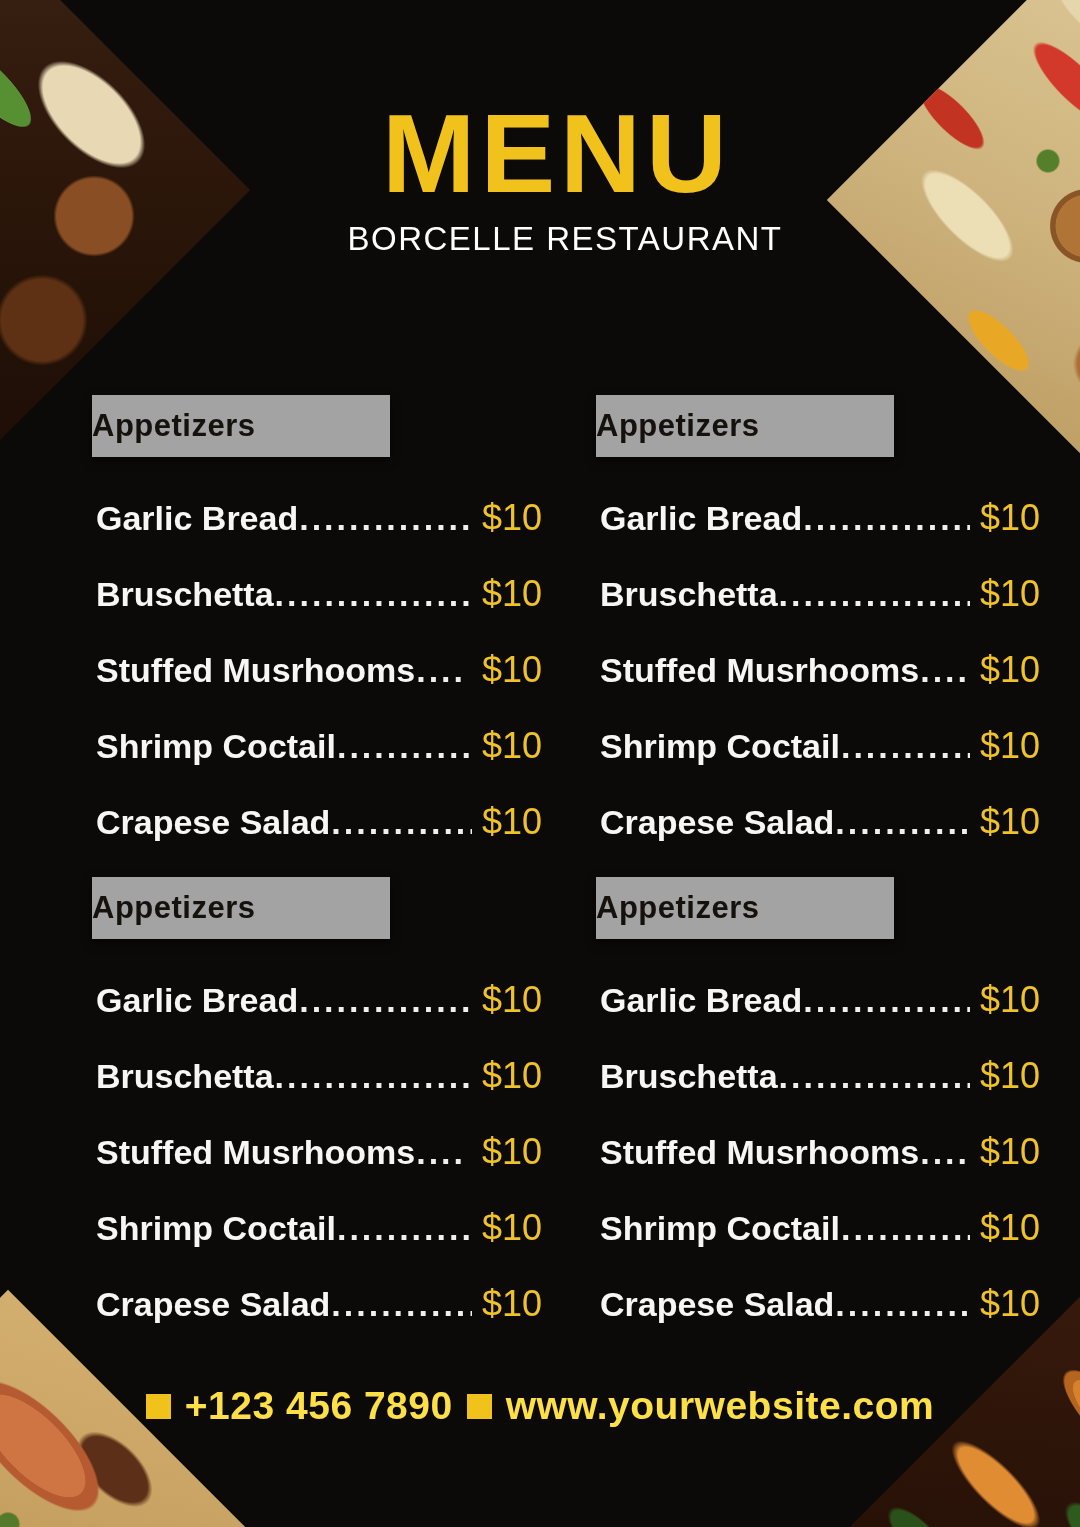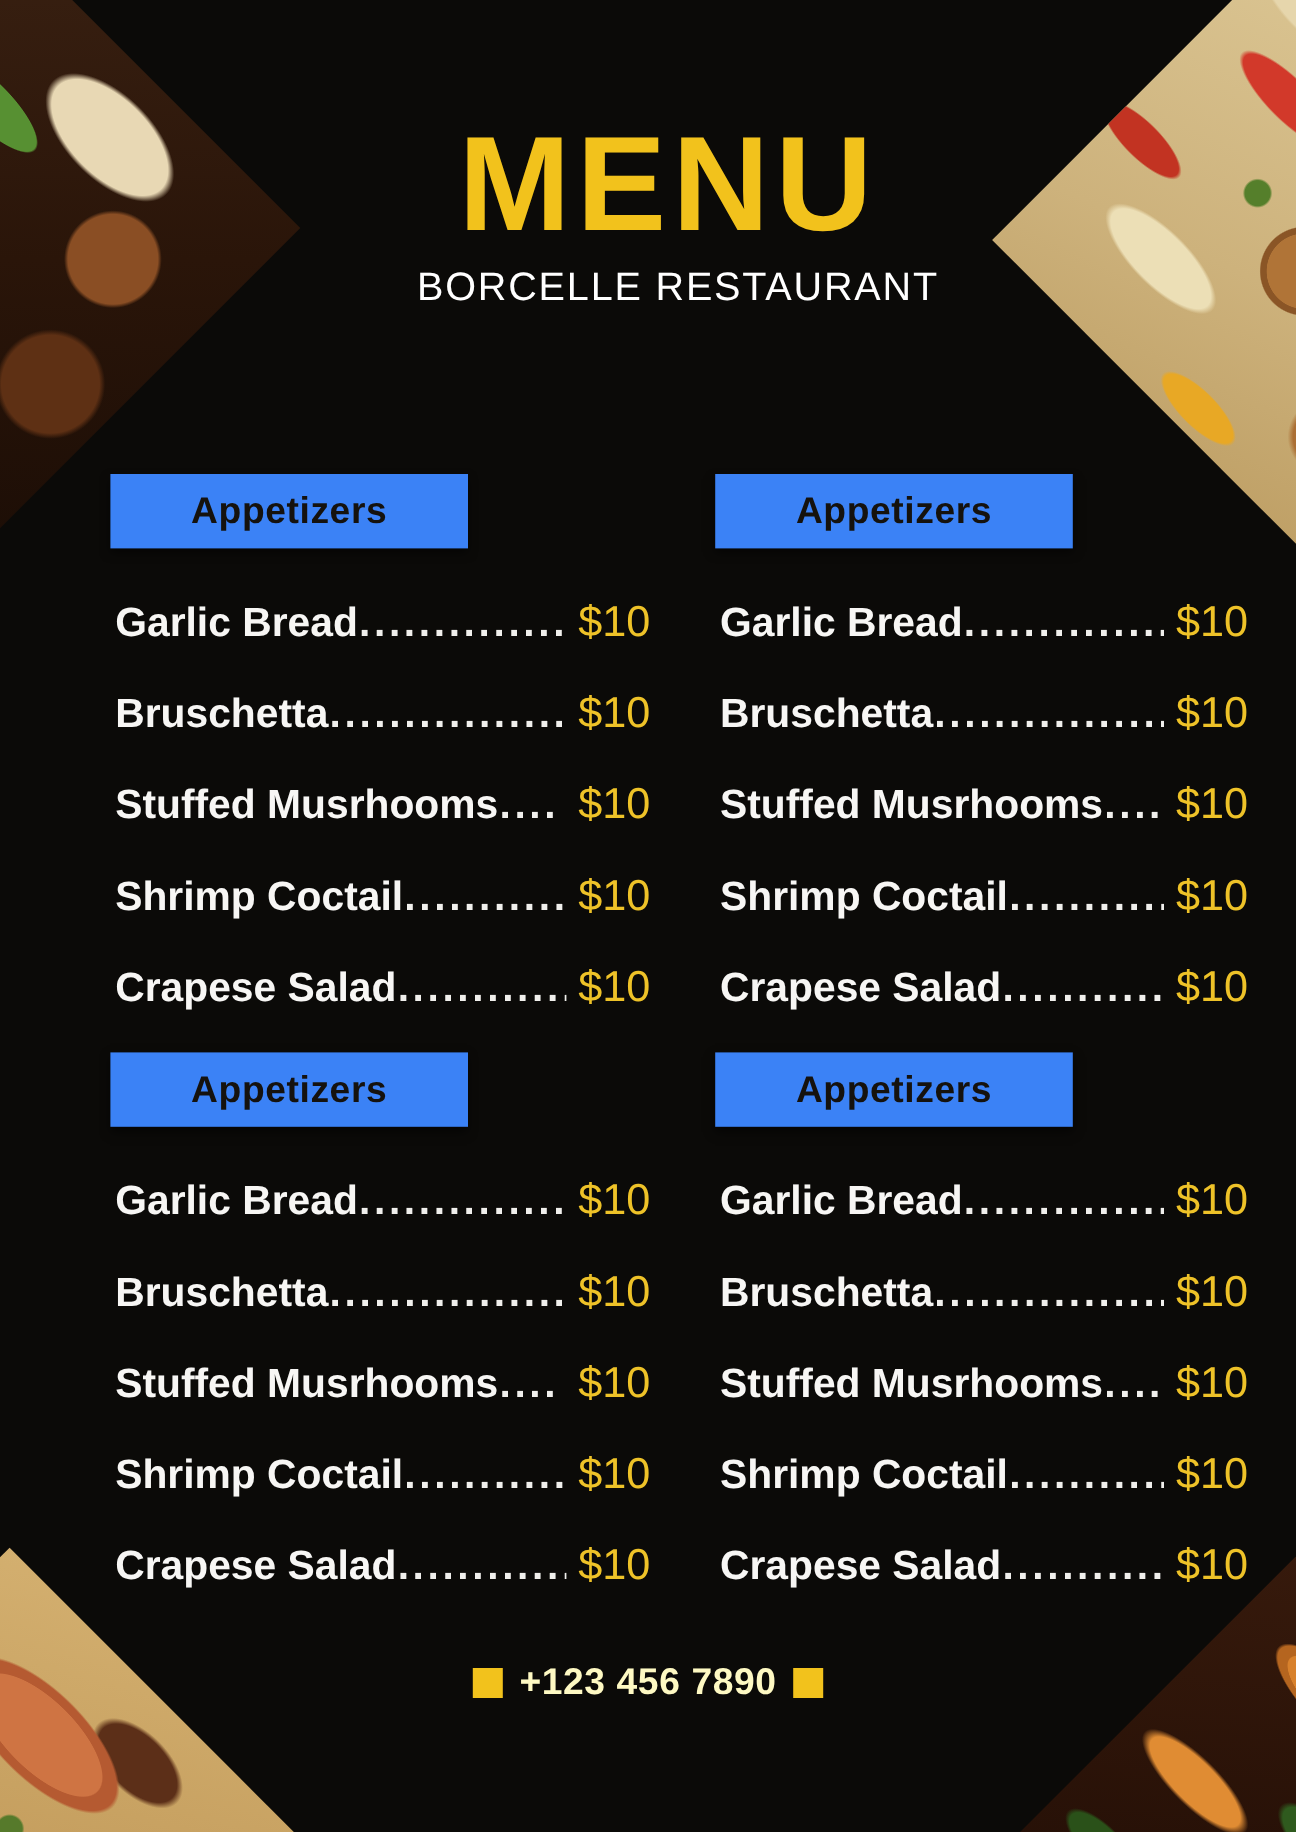--- a/index.html
+++ b/index.html
@@ -58,37 +58,37 @@
     linear-gradient(140deg,#371a0c,#240f06 60%,#180a04);}
 
   
   .title-block{position:absolute;top:98px;left:17px;width:100%;text-align:center;z-index:2;}
   .title{font-size:112px;line-height:1;font-weight:bold;letter-spacing:5px;color:#f2c21c;}
   .subtitle{margin-top:10px;font-size:33px;font-weight:normal;letter-spacing:1.5px;color:#ffffff;padding-left:16px;}
 
   
   .menu-grid{position:absolute;left:92px;top:395px;width:948px;z-index:2;
              display:grid;grid-template-columns:450px 444px;column-gap:54px;row-gap:36px;}
-  .section-header{width:298px;height:62px;background:#3b82f6;display:flex;
-                  align-items:center;justify-content:center;
+  .section-header{width:298px;height:62px;background:#a3a3a3;display:flex;
+                  align-items:center;
                   box-shadow:0 4px 8px rgba(0,0,0,.55);}
   .section-header span{font-size:31px;font-weight:bold;color:#15120e;letter-spacing:.5px;}
   .items{list-style:none;margin:40px 0 0 0;padding:0 0 0 4px;}
   .item{display:flex;justify-content:space-between;align-items:baseline;
         height:40px;margin-bottom:36px;white-space:nowrap;}
   .item:last-child{margin-bottom:0;}
   .iname{font-size:34px;font-weight:bold;color:#f7f6f4;overflow:hidden;}
   .dots{letter-spacing:3px;margin-left:1px;color:#f0efec;}
   .price{font-size:36px;font-weight:normal;color:#eec228;margin-left:10px;}
 
   
   .footer{position:absolute;top:1384px;left:0;width:100%;z-index:2;
           display:flex;align-items:center;justify-content:center;gap:14px;}
   .bullet{width:25px;height:25px;background:#f2c21c;flex:0 0 auto;}
-  .footer-text{font-size:31px;font-weight:bold;color:#fef9c3;letter-spacing:.5px;}
+  .footer-text{font-size:39px;font-weight:bold;color:#fde047;letter-spacing:.5px;}
 </style>
 </head>
 <body>
 
 <div class="canvas">
 
   <div class="photo photo-tl"></div>
   <div class="photo photo-tr"></div>
   <div class="photo photo-bl"></div>
   <div class="photo photo-br"></div>
@@ -211,15 +211,16 @@
         </li>
       </ul>
     </section>
 
   </div>
 
   <div class="footer">
     <span class="bullet"></span>
     <span class="footer-text">+123 456 7890</span>
     <span class="bullet"></span>
+    <span class="footer-text">www.yourwebsite.com</span>
   </div>
 
 </div>
 
 </body></html>

